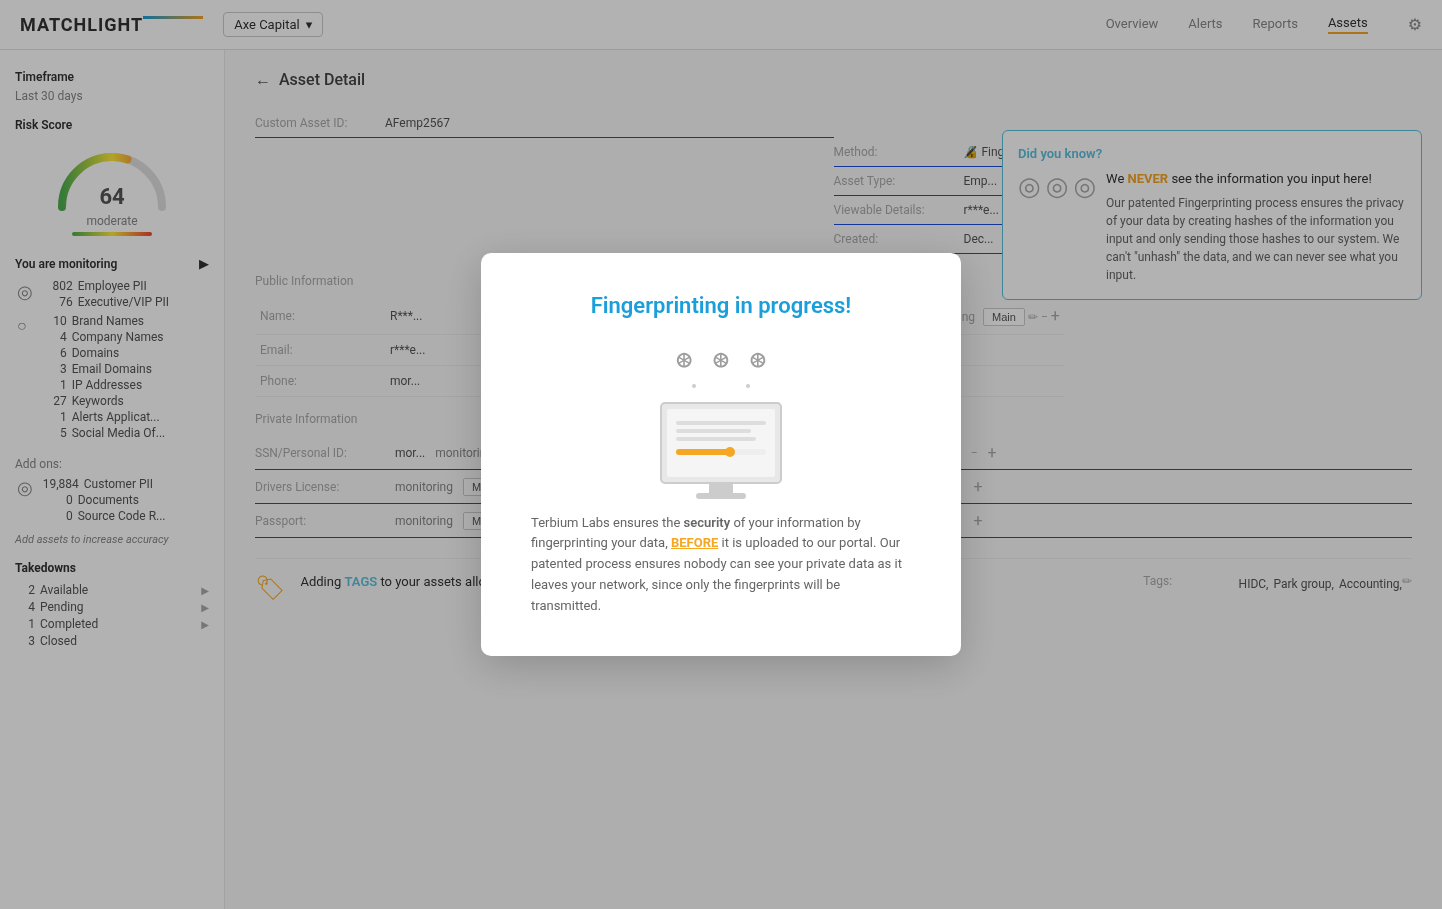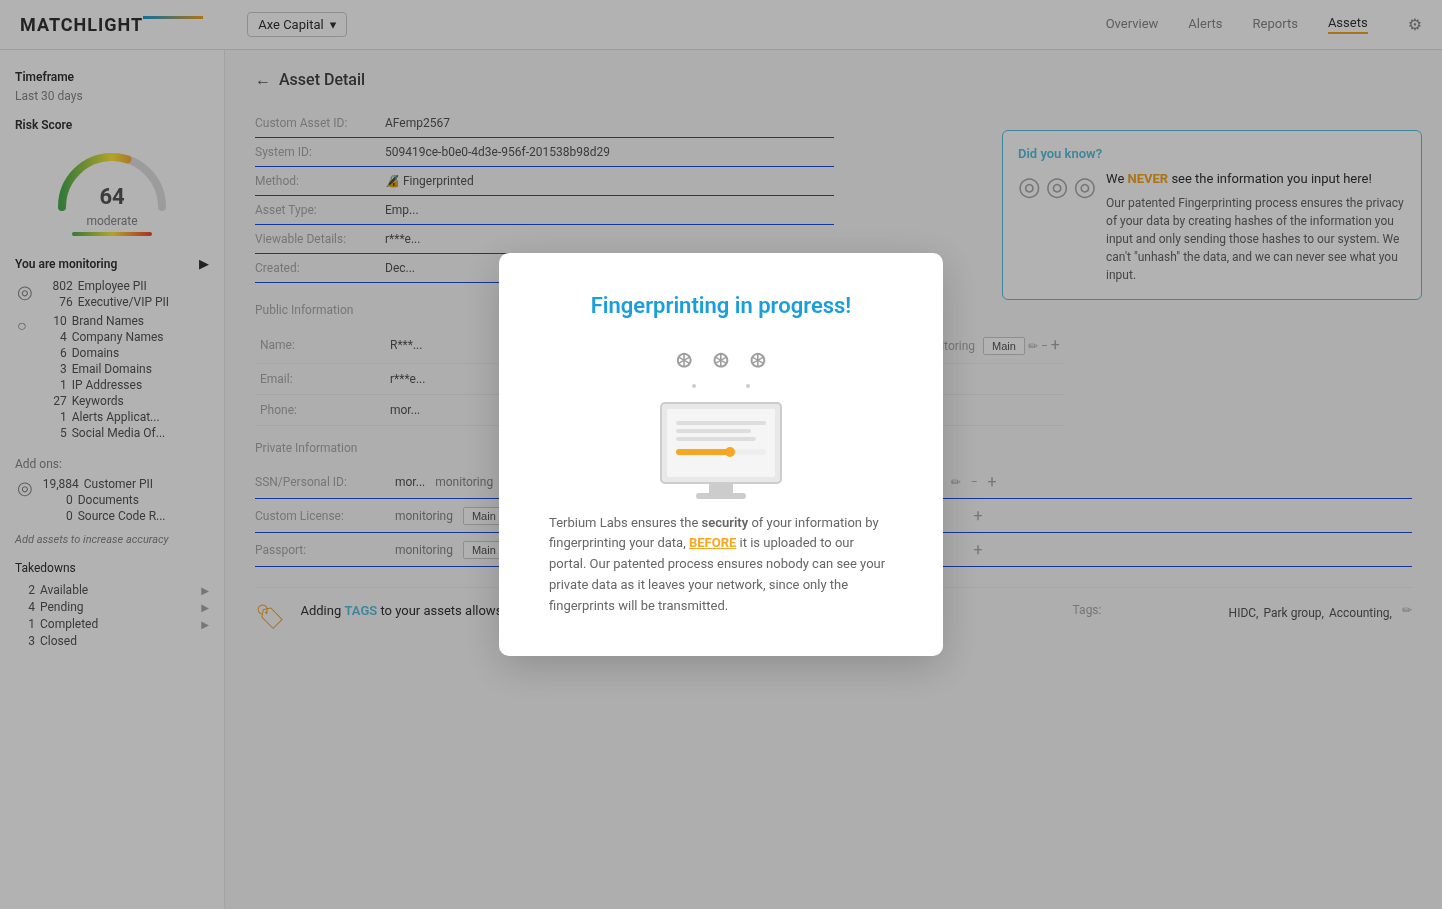--- a/index.html
+++ b/index.html
@@ -37,21 +37,21 @@
     .company-selector {
       border: 1px solid #ccc;
       border-radius: 4px;
       padding: 4px 10px;
       display: flex;
       align-items: center;
       gap: 6px;
       cursor: pointer;
       font-size: 13px;
       background: #fff;
-      margin-left: 24px;
+      margin-left: 0;
     }
     .nav-links {
       margin-left: auto;
       display: flex;
       align-items: center;
       gap: 30px;
     }
     .nav-link {
       color: #888;
       text-decoration: none;
@@ -138,21 +138,21 @@
       align-items: flex-start;
       gap: 5px;
       margin-bottom: 3px;
       padding-left: 2px;
     }
     .mon-count { font-size: 12px; color: #555; min-width: 30px; text-align: right; }
     .mon-name { font-size: 12px; color: #555; }
     .addons-section { margin-bottom: 15px; }
     .addons-title { font-size: 12px; color: #888; margin-bottom: 6px; }
     .takedowns-section { }
-    .takedowns-title { font-weight: 400; font-size: 12px; color: #333; margin-bottom: 8px; }
+    .takedowns-title { font-weight: 700; font-size: 12px; color: #333; margin-bottom: 8px; }
     .takedown-row {
       display: flex;
       align-items: center;
       gap: 5px;
       margin-bottom: 3px;
     }
     .takedown-count { font-size: 12px; color: #555; min-width: 20px; text-align: right; }
     .takedown-name { font-size: 12px; color: #555; flex: 1; }
     .takedown-arrow { color: #aaa; font-size: 10px; }
     .add-assets-note {
@@ -250,21 +250,21 @@
       background: rgba(0,0,0,0.3);
       z-index: 200;
       display: flex;
       align-items: center;
       justify-content: center;
     }
     .modal {
       background: #fff;
       border-radius: 10px;
       padding: 40px 50px;
-      width: 444px;
+      width: 480px;
       max-width: 90vw;
       text-align: center;
       box-shadow: 0 10px 40px rgba(0,0,0,0.2);
     }
     .modal-title {
       font-size: 22px;
       color: #1a9fdb;
       font-weight: 600;
       margin-bottom: 25px;
     }
@@ -460,24 +460,20 @@
       <span class="back-arrow">←</span>
       <span class="asset-detail-title">Asset Detail</span>
     </div>
 
     <div style="display:grid; grid-template-columns:1fr 1fr; gap: 0; margin-bottom:10px;">
       <div class="field-row">
         <span class="field-label">Custom Asset ID:</span>
         <span class="field-value">AFemp2567</span>
       </div>
       <div></div>
-      <div class="field-row">
-        <span class="field-label">System ID:</span>
-        <span class="field-value">509419ce-b0e0-4d3e-956f-201538b98d29</span>
-      </div>
       <div></div>
       <div class="field-row">
         <span class="field-label">Method:</span>
         <span class="field-value">🔏 Fingerprinted</span>
       </div>
       <div></div>
       <div class="field-row">
         <span class="field-label">Asset Type:</span>
         <span class="field-value">Emp...</span>
       </div>
@@ -557,21 +553,21 @@
       </div>
       <div class="field-row" style="gap:10px;">
         <span style="color:#888;font-size:12px;">monitoring</span>
         <button class="tag-button">Visa</button>
         <span class="icon-edit">✏</span>
         <span class="icon-minus">−</span>
         <span class="icon-plus">+</span>
       </div>
 
       <div class="field-row" style="gap:10px;">
-        <span class="field-label">Custom License:</span>
+        <span class="field-label">Drivers License:</span>
         <span style="color:#888;font-size:12px;">monitoring</span>
         <button class="tag-button">Main</button>
         <span class="icon-edit">✏</span>
         <span class="icon-minus">−</span>
         <span class="icon-plus">+</span>
       </div>
       <div class="field-row" style="gap:10px;">
         <span class="field-label">IBAN:</span>
         <span class="icon-plus">+</span>
       </div>
@@ -590,21 +586,21 @@
       </div>
     </div>
 
     <div class="tags-section" style="margin-top:20px;">
       <span class="tags-icon">🏷</span>
       <div style="flex:1;">
         <span>Adding </span>
         <span class="tags-link">TAGS</span>
         <span> to your assets allows for powerful filtering of assets and alerts! At least one tag is required.</span>
       </div>
-      <div style="display:flex; gap:10px; align-items:flex-start; min-width:200px;">
+      <div style="display:flex; gap:0; align-items:flex-start; min-width:200px;text-align:center;">
         <span class="field-label">Tags:</span>
         <div class="tags-values">
           <span class="tag-chip">HIDC,</span>
           <span class="tag-chip">Park group,</span>
           <span class="tag-chip">Accounting,</span>
         </div>
         <span class="icon-edit">✏</span>
       </div>
     </div>
 

